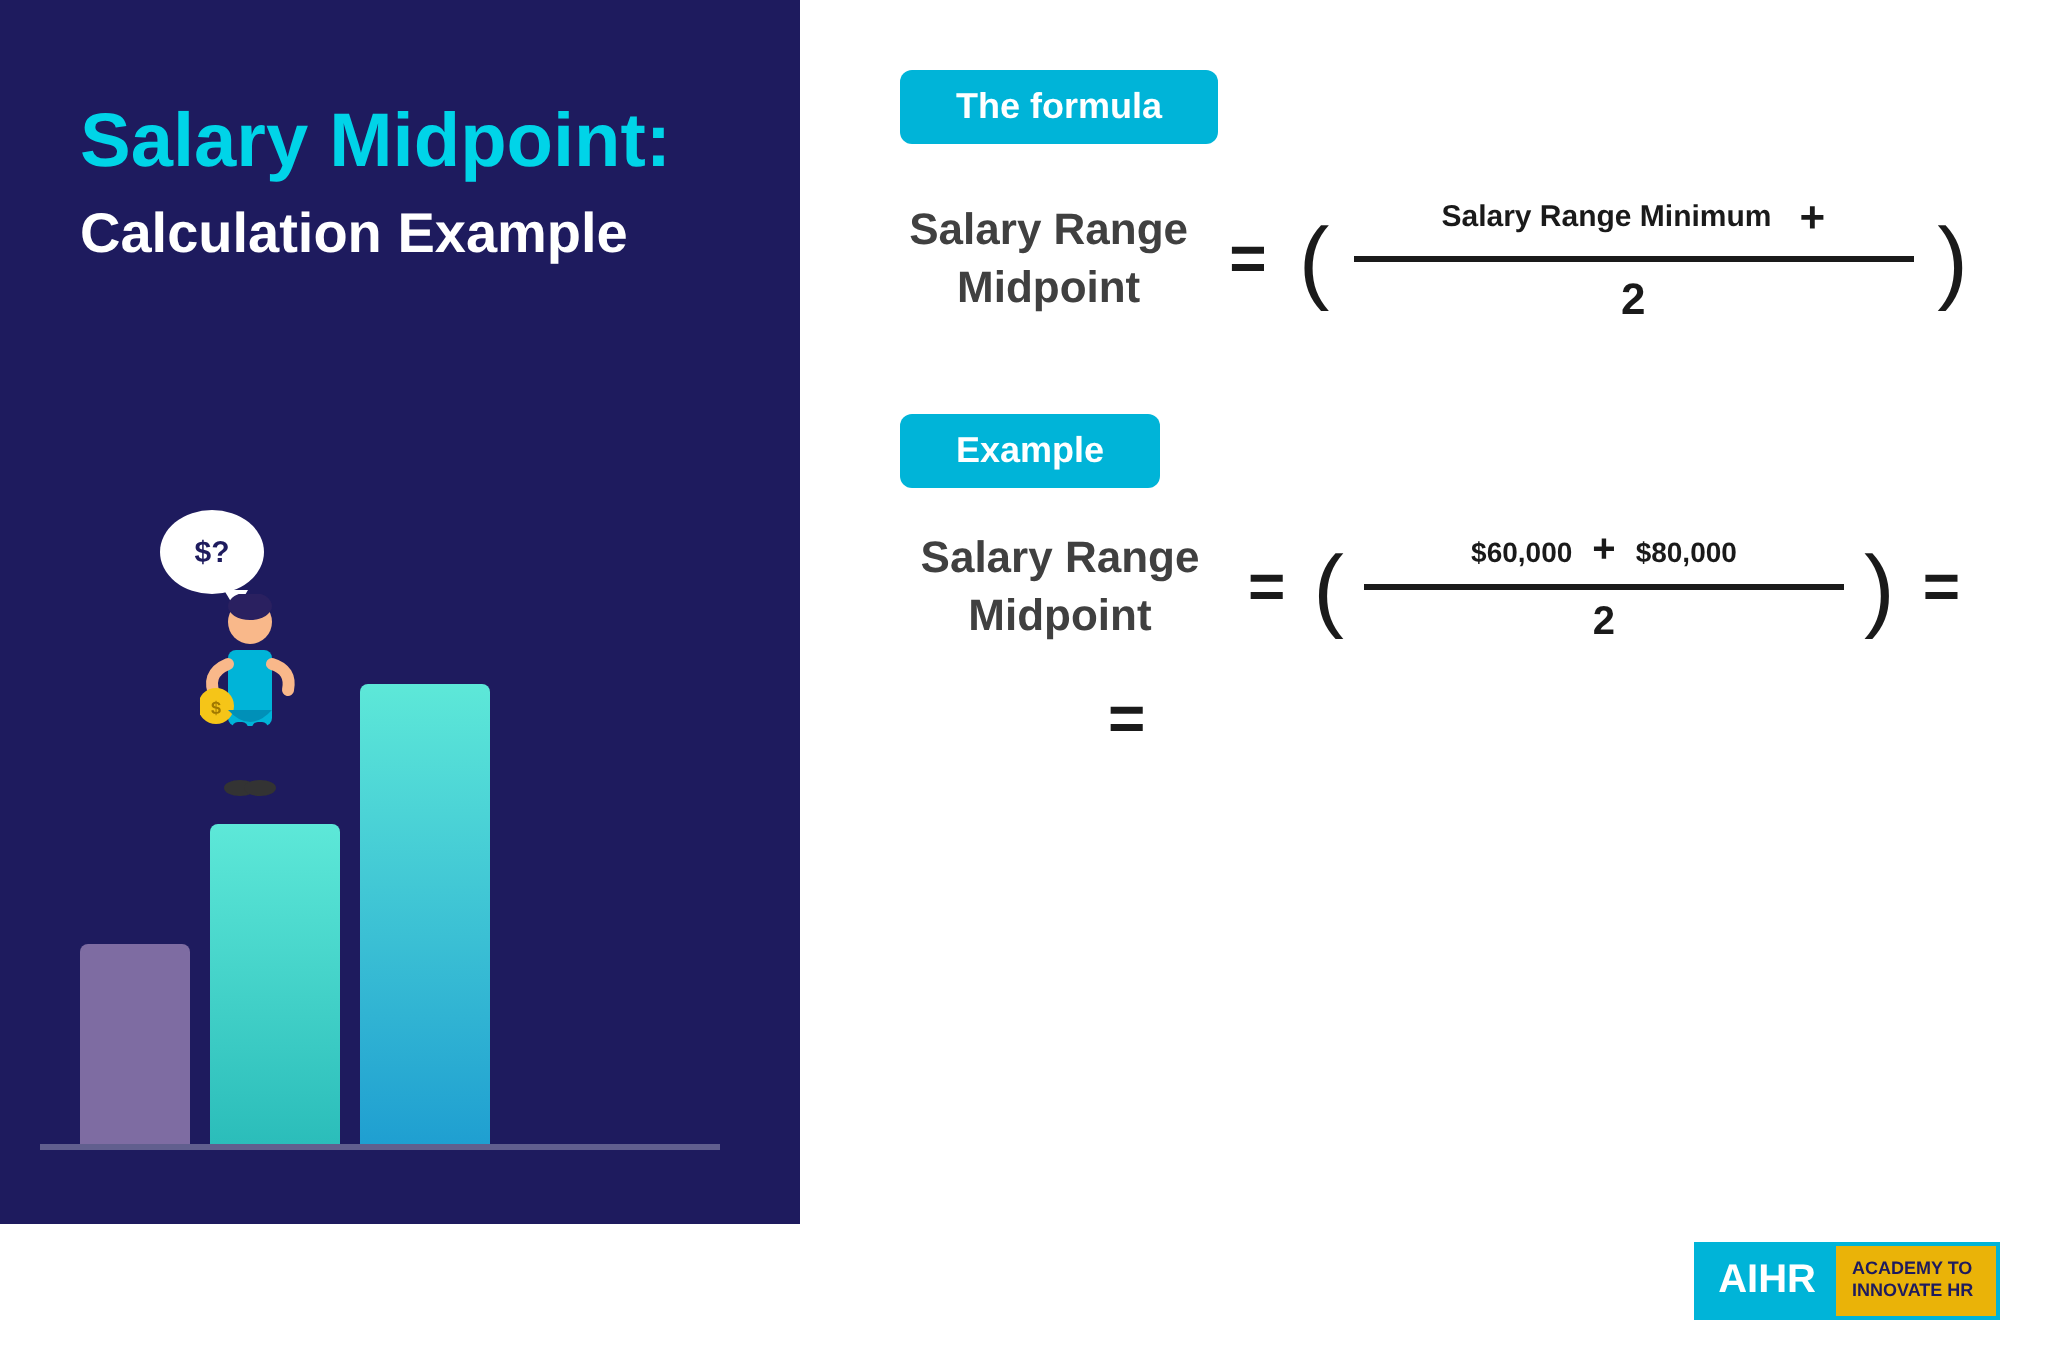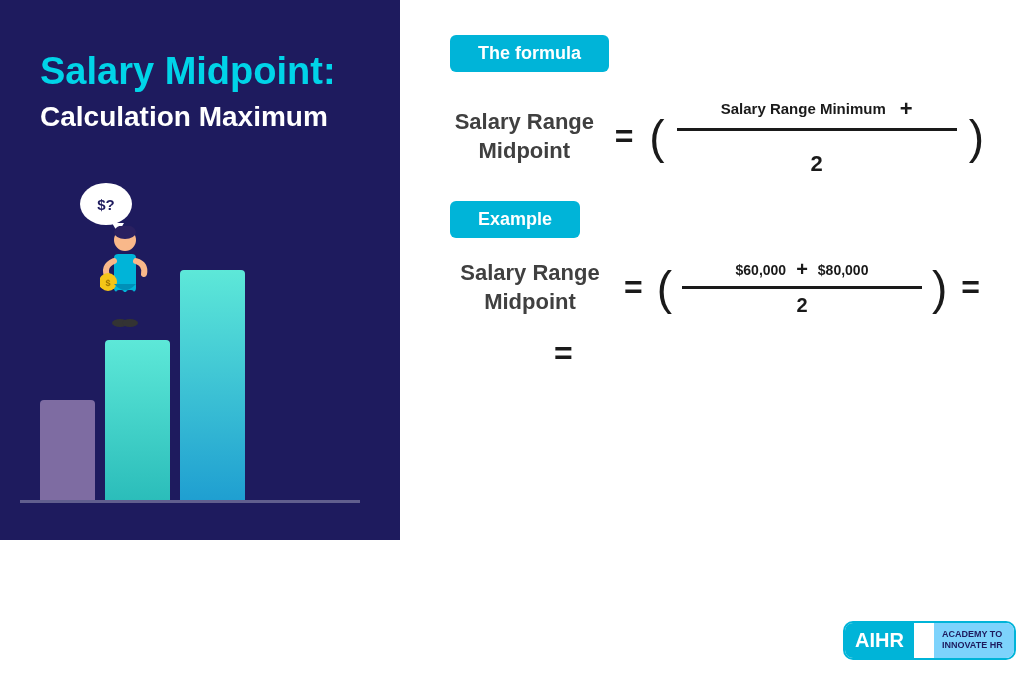--- a/index.html
+++ b/index.html
@@ -7,21 +7,21 @@
       width: 1024px;
       height: 680px;
       overflow: hidden;
       font-family: 'Arial', sans-serif;
       display: flex;
     }
 
     
     .left-panel {
       width: 400px;
-      height: 540px;
+      height: 612px;
       background-color: #1e1b5e;
       position: relative;
       display: flex;
       flex-direction: column;
       align-items: flex-start;
       padding: 50px 30px 0 40px;
       overflow: hidden;
     }
 
     .main-title {
@@ -178,21 +178,21 @@
       font-size: 32px;
       font-weight: 900;
       color: #1a1a1a;
       margin: 0 4px;
     }
 
     .fraction {
       display: flex;
       flex-direction: column;
       align-items: center;
-      gap: 14px;
+      gap: 0;
     }
 
     .fraction-numerator {
       display: flex;
       align-items: center;
       gap: 14px;
       padding-bottom: 6px;
       border-bottom: 3px solid #1a1a1a;
       width: 100%;
       justify-content: center;
@@ -226,21 +226,21 @@
       font-weight: 300;
       color: #1a1a1a;
       line-height: 1;
     }
 
     
     .example-section {
       display: flex;
       flex-direction: column;
       gap: 6px;
-      margin-top: 4px;
+      margin-top: 24px;
     }
 
     .example-formula-row {
       display: flex;
       align-items: center;
       gap: 10px;
       margin-top: 6px;
     }
 
     .example-fraction {
@@ -293,54 +293,53 @@
       padding: 8px 20px;
       font-size: 22px;
       font-weight: 900;
       color: #1a1a1a;
     }
 
     
     .aihr-badge {
       position: absolute;
       bottom: 20px;
-      right: 8px;
+      right: 24px;
       display: flex;
       align-items: center;
       border: 2px solid #00b4d8;
-      border-radius: 10px;
+      border-radius: 0;
       overflow: hidden;
-      gap: 20px;
     }
 
     .aihr-text {
       background-color: #00b4d8;
       color: white;
       font-size: 20px;
       font-weight: 900;
       padding: 6px 10px;
     }
 
     .aihr-tagline {
-      background-color: #7dd3fc;
+      background-color: #eab308;
       color: #1e1b5e;
       font-size: 9px;
       font-weight: 700;
       padding: 6px 8px;
       line-height: 1.3;
       text-align: left;
       max-width: 80px;
     }
   </style>
 </head>
 <body>
 
 <div class="left-panel">
   <h1 class="main-title">Salary Midpoint:</h1>
-  <h2 class="sub-title">Calculation Maximum</h2>
+  <h2 class="sub-title">Calculation Example</h2>
 
   <div class="illustration">
 
     <div class="ground-line"></div>
 
     <div class="bars-container">
       <div class="bar bar-1"></div>
       <div class="bar bar-2"></div>
       <div class="bar bar-3"></div>
     </div>

